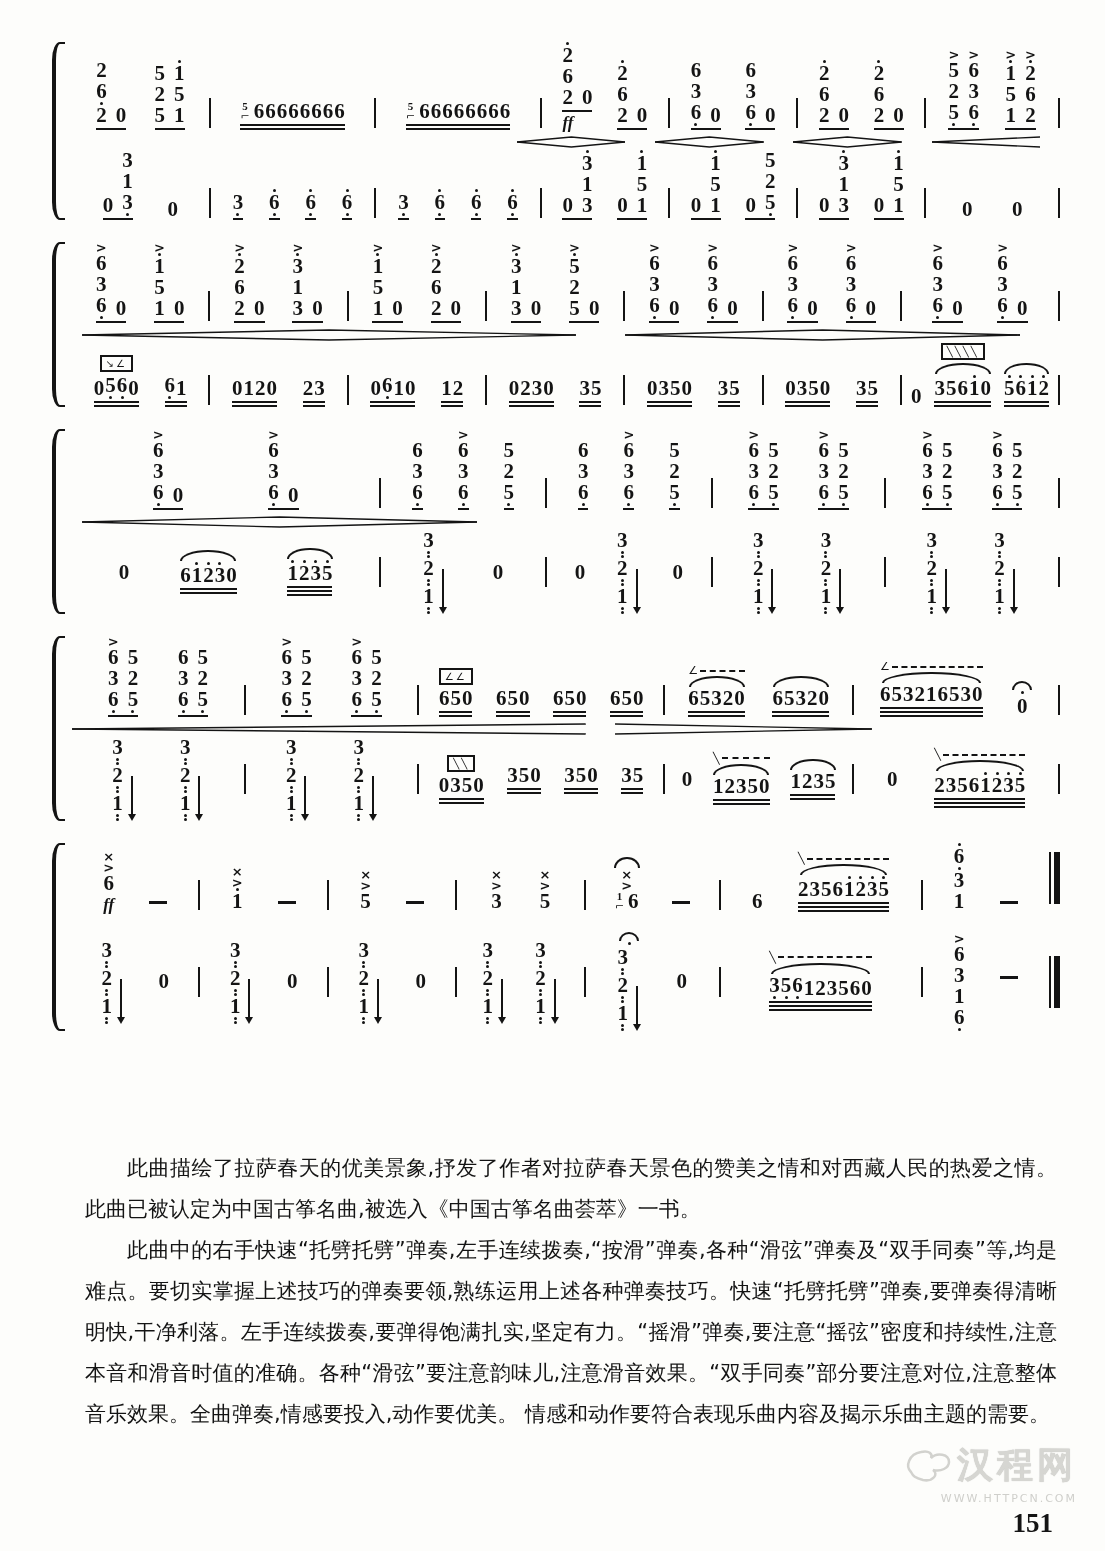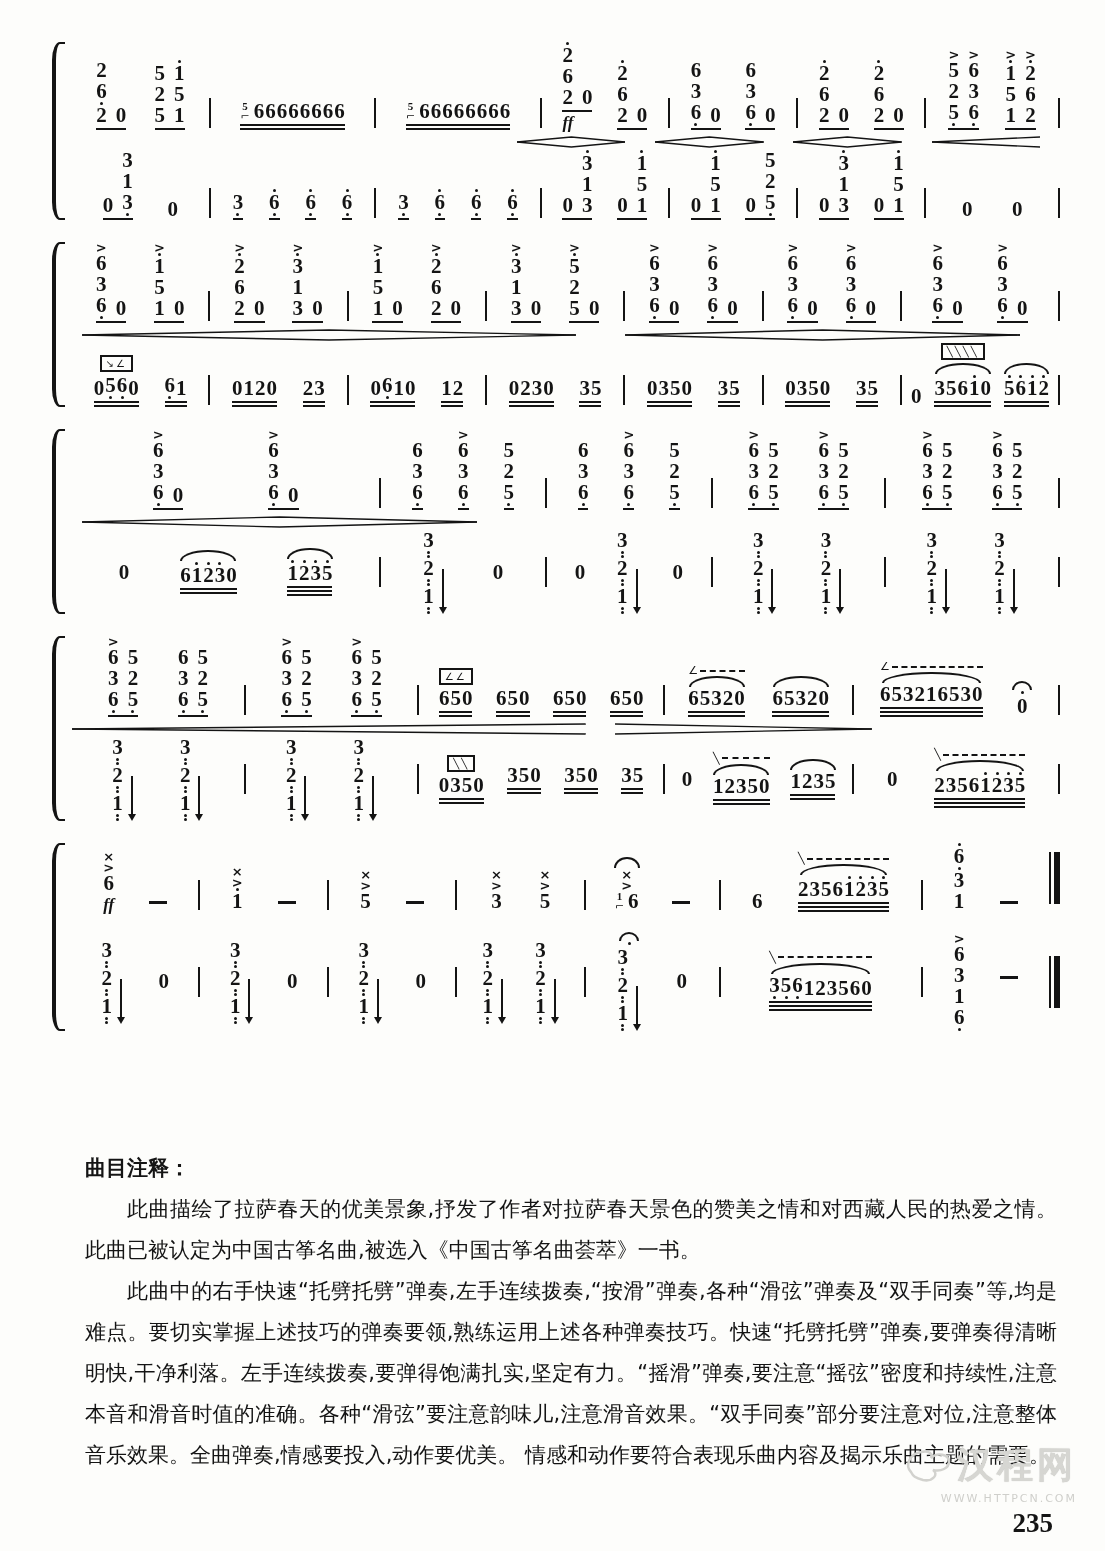--- a/index.html
+++ b/index.html
@@ -3693,32 +3693,31 @@
             <div class="endbars">
               <div class="thin"></div>
               <div class="thick"></div>
             </div>
           </div>
         </div>
       </div>
     </div>
 
   <div class="notes">
-    <div class="hd">曲目注释：</div>
     <p class="para">此曲描绘了拉萨春天的优美景象,抒发了作者对拉萨春天景色的赞美之情和对西藏人民的热爱之情。此曲已被认定为中国古筝名曲,被选入《中国古筝名曲荟萃》一书。</p>
     <p class="para">此曲中的右手快速“托劈托劈”弹奏,左手连续拨奏,“按滑”弹奏,各种“滑弦”弹奏及“双手同奏”等,均是难点。要切实掌握上述技巧的弹奏要领,熟练运用上述各种弹奏技巧。快速“托劈托劈”弹奏,要弹奏得清晰明快,干净利落。左手连续拨奏,要弹得饱满扎实,坚定有力。“摇滑”弹奏,要注意“摇弦”密度和持续性,注意本音和滑音时值的准确。各种“滑弦”要注意韵味儿,注意滑音效果。“双手同奏”部分要注意对位,注意整体音乐效果。全曲弹奏,情感要投入,动作要优美。 情感和动作要符合表现乐曲内容及揭示乐曲主题的需要。</p>
   </div>
 
   <div class="watermark">
     <div class="wmrow">
       <span>
         <svg width="54" height="44" viewBox="0 0 54 44">
           <path d="M8 30 C2 24, 6 12, 18 10 C26 8, 30 12, 28 16 C34 10, 46 12, 46 20 C46 26, 38 30, 30 28 C36 32, 30 40, 20 38 C12 36, 10 34, 8 30 Z" fill="none" stroke="#d2d2ce" stroke-width="2.5"></path>
         </svg>
       </span>
       <span class="wmname">汉程网</span>
     </div>
     <div class="wmurl">WWW.HTTPCN.COM</div>
   </div>
 
-  <div class="pageno">235</div>
+  <div class="pageno">151</div>
 
 </div>
 
 </body></html>

